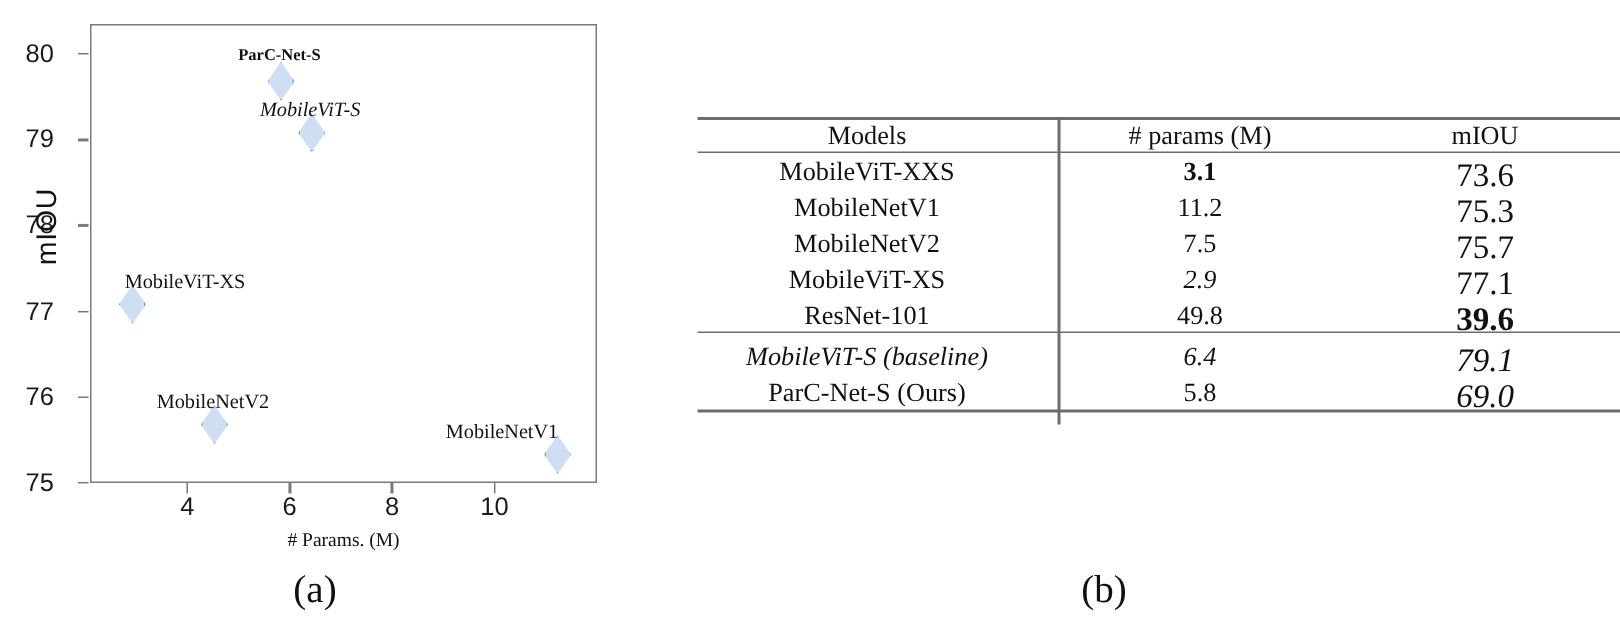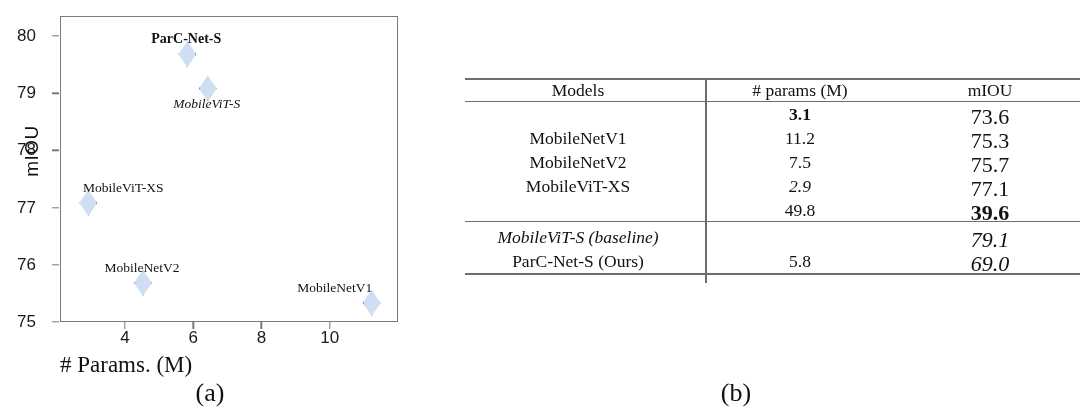--- a/index.html
+++ b/index.html
@@ -38,36 +38,36 @@
   }
 
   #ylabel{
     position:absolute;left:-8px;top:140px;width:80px;
     text-align:center;font-size:19px;
     font-family:"Liberation Sans","DejaVu Sans",sans-serif;
     transform:rotate(-90deg);transform-origin:center center;
     color:#111;letter-spacing:.5px;
   }
   #xlabel{
-    position:absolute;left:60px;top:352px;width:338px;
-    font-size:23px;color:#111;
+    position:absolute;left:60px;top:352px;width:338px;text-align:center;
+    font-size:13px;color:#111;
   }
 
   .pt{position:absolute;width:0;height:0;}
   .diamond{
     position:absolute;left:-8px;top:-12px;width:16px;height:24px;
     background:#cfdef2;border:1.3px solid #7e9fd0;
     clip-path:polygon(50% 0%,100% 50%,50% 100%,0% 50%);
   }
   .ptlabel{
     position:absolute;white-space:nowrap;font-size:13.5px;color:#111;
     transform:translateX(-50%);
   }
-  .ptlabel.bold{font-weight:bold;font-size:14px;}
-  .ptlabel.italic{font-style:italic;margin-top:31px;}
+  .ptlabel.bold{font-weight:bold;font-size:11px;}
+  .ptlabel.italic{font-style:italic;}
 
   #caption-a{
     position:absolute;left:0;top:378px;width:440px;text-align:center;
     font-size:26px;color:#111;
   }
   #caption-a span{position:relative;left:-10px;}
 
   
   #panel-b{position:absolute;left:451px;top:0;width:640px;height:339px;}
 
@@ -149,45 +149,48 @@
 <div id="panel-b">
   <div id="tbl">
       <div class="rule" style="left: 14px; top: 78px; width: 626px;"></div>
       <div class="trow" style="top: 80px;">
         <div class="c-model hdr">Models</div>
         <div class="c-params hdr"># params (M)</div>
         <div class="c-miou hdr">mIOU</div>
       </div>
       <div class="rule thin" style="left: 14px; top: 101px; width: 626px;"></div>
       <div class="trow" style="top: 104px;">
+        <div class="c-model">MobileViT-XXS</div>
         <div class="c-params b">3.1</div>
         <div class="c-miou">73.6</div>
       </div>
       <div class="trow" style="top: 128px;">
         <div class="c-model">MobileNetV1</div>
         <div class="c-params">11.2</div>
         <div class="c-miou">75.3</div>
       </div>
       <div class="trow" style="top: 152px;">
         <div class="c-model">MobileNetV2</div>
         <div class="c-params">7.5</div>
         <div class="c-miou">75.7</div>
       </div>
       <div class="trow" style="top: 176px;">
         <div class="c-model">MobileViT-XS</div>
         <div class="c-params i">2.9</div>
         <div class="c-miou">77.1</div>
       </div>
       <div class="trow" style="top: 200px;">
+        <div class="c-model">ResNet-101</div>
         <div class="c-params">49.8</div>
         <div class="c-miou b">39.6</div>
       </div>
       <div class="rule thin" style="left: 14px; top: 221px; width: 626px;"></div>
       <div class="trow" style="top: 227px; font-style: italic;">
         <div class="c-model">MobileViT-S (baseline)</div>
+        <div class="c-params">6.4</div>
         <div class="c-miou">79.1</div>
       </div>
       <div class="trow" style="top: 251px;">
         <div class="c-model">ParC-Net-S (Ours)</div>
         <div class="c-params">5.8</div>
         <div class="c-miou i">69.0</div>
       </div>
       <div class="rule" style="left: 14px; top: 273px; width: 626px;"></div>
     </div>
   <div id="vrule"></div>

